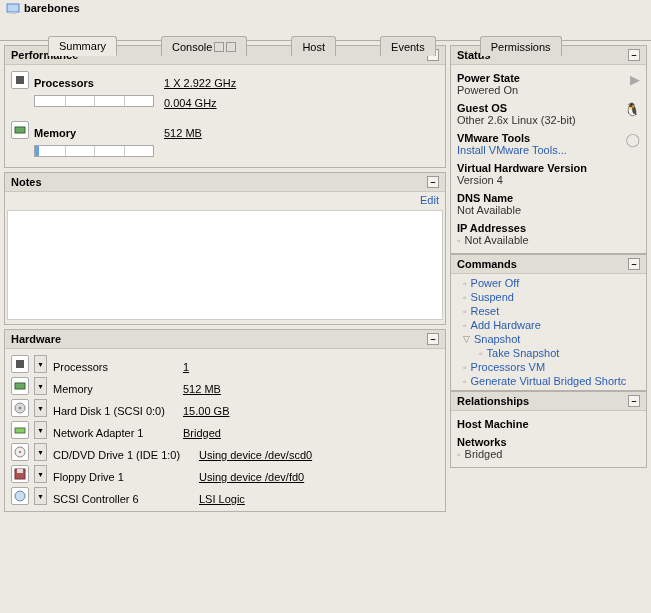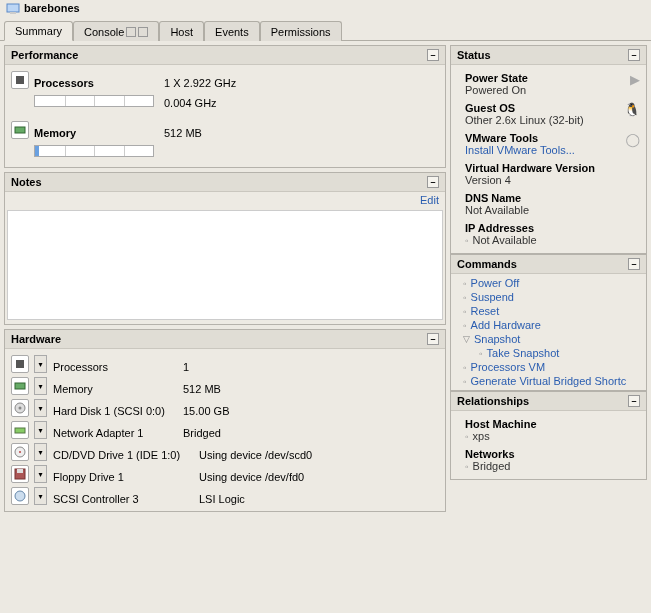--- a/index.html
+++ b/index.html
@@ -1,41 +1,41 @@
 <!DOCTYPE html>
 <html><head>
 <meta charset="utf-8">
 <style>
 * { box-sizing: border-box; margin: 0; padding: 0; }
 body { font-family: Arial, sans-serif; font-size: 11px; background: #ece9e2; width: 651px; height: 613px; overflow: hidden; color: #000; }
 .titlebar { height: 20px; padding: 2px 6px; display: flex; align-items: flex-start; gap: 4px; font-weight: bold; }
 .title-icon { width: 14px; height: 14px; display: inline-block; }
 .tabbar { display: flex; background: #ece9e2; border-bottom: 1px solid #b0ada5; padding-left: 4px; }
-.tab { padding: 3px 10px; border: 1px solid #b0ada5; border-bottom: none; margin-right: 0; background: #e0ddd6; border-radius: 3px 3px 0 0; position: relative; top: 1px; cursor: pointer; display: flex; align-items: center; gap: 2px; }
+.tab { padding: 3px 10px; border: 1px solid #b0ada5; border-bottom: none; margin-right: 0; background: #e0ddd6; border-radius: 3px 3px 0 0; position: relative; top: 16px; cursor: pointer; display: flex; align-items: center; gap: 2px; margin-left: 44px; }
 .tab.active { background: #edeae3; z-index: 2; border-bottom: 1px solid #edeae3; }
 .tab-ibox { width: 10px; height: 10px; border: 1px solid #999; display: inline-block; }
 .content { display: flex; padding: 4px; gap: 4px; height: calc(100% - 42px); }
 .left { width: 442px; display: flex; flex-direction: column; gap: 4px; }
 .right { flex: 1; display: flex; flex-direction: column; overflow: hidden; }
 .panel { border: 1px solid #b5b2ab; background: #edeae3; }
 .panel-h { background: #e0ddd5; padding: 3px 6px; font-weight: bold; display: flex; justify-content: space-between; align-items: center; border-bottom: 1px solid #cac7bf; }
 .panel-b { padding: 4px 6px; background: #edeae3; }
 .collapse-btn { width: 12px; height: 12px; border: 1px solid #999; font-size: 9px; text-align: center; line-height: 10px; background: #f5f3ed; cursor: pointer; }
 .row { display: flex; align-items: flex-end; padding: 2px 0; }
 .hw-icon { width: 18px; height: 18px; display: inline-flex; align-items: center; justify-content: center; margin-right: 5px; border: 1px solid #aaa; background: #fff; border-radius: 2px; }
 .drop-btn { width: 13px; height: 18px; border: 1px solid #aaa; background: #e8e5de; margin-right: 6px; display: inline-flex; align-items: center; justify-content: center; font-size: 8px; cursor: pointer; }
 .col-label { width: 130px; }
-.col-val { flex: 1; }
+.col-val { flex: 1; text-decoration: underline; }
 .bold { font-weight: bold; }
 .meter { display: inline-block; border: 1px solid #aaa; background: #fff; height: 12px; width: 120px; position: relative; }
 .meter-seg { position: absolute; top: 0; bottom: 0; border-right: 1px solid #ccc; }
 .meter-fill { position: absolute; top: 0; bottom: 0; left: 0; background: #6aa0e0; }
 .notes-area { background: #fff; border: 1px solid #ccc; height: 110px; margin-top: 2px; }
 .edit-link { color: #2a5db0; text-align: right; display: block; padding: 2px 4px; cursor: pointer; }
-.status-item { padding: 3px 0; margin-left: 8px; }
+.status-item { padding: 3px 0; }
 .status-item .lbl { font-weight: bold; }
 .status-item .val { color: #333; }
 .link { color: #2a5db0; cursor: pointer; }
 .play-icon { color: #2a9b2a; font-size: 12px; }
 .penguin { font-size: 14px; }
 .bullet { color: #888; margin-right: 4px; font-size: 10px; }
 .tri { color: #888; margin-right: 4px; font-size: 9px; }
 .cmd-list { padding: 2px 0; }
 .cmd { padding: 1px 0 1px 12px; display: flex; align-items: center; }
 .cmd.sub { padding-left: 28px; }
@@ -195,21 +195,21 @@
           <span style="width:146px">Floppy Drive 1</span>
           <span class="col-val">Using device /dev/fd0</span>
         </div>
         <div class="row">
           <span class="hw-icon">
               <svg width="12" height="12">
                 <circle cx="6" cy="6" r="5" fill="#cde" stroke="#68a"></circle>
               </svg>
             </span>
           <span class="drop-btn">▾</span>
-          <span style="width:146px">SCSI Controller 3</span>
+          <span style="width:146px">SCSI Controller 6</span>
           <span class="col-val">LSI Logic</span>
         </div>
       </div>
     </div>
 
   </div>
 
   <div class="right">
 
     <div class="panel">
@@ -296,21 +296,20 @@
     </div>
 
     <div class="panel">
       <div class="panel-h">
         <span>Relationships</span>
         <span class="collapse-btn">–</span>
       </div>
       <div class="panel-b">
         <div class="status-item">
           <div class="lbl">Host Machine</div>
-          <div class="val"><span class="bullet">◦</span><span>xps</span></div>
         </div>
         <div class="status-item">
           <div class="lbl">Networks</div>
           <div class="val"><span class="bullet">◦</span><span>Bridged</span></div>
         </div>
       </div>
     </div>
 
   </div>
 </div>

